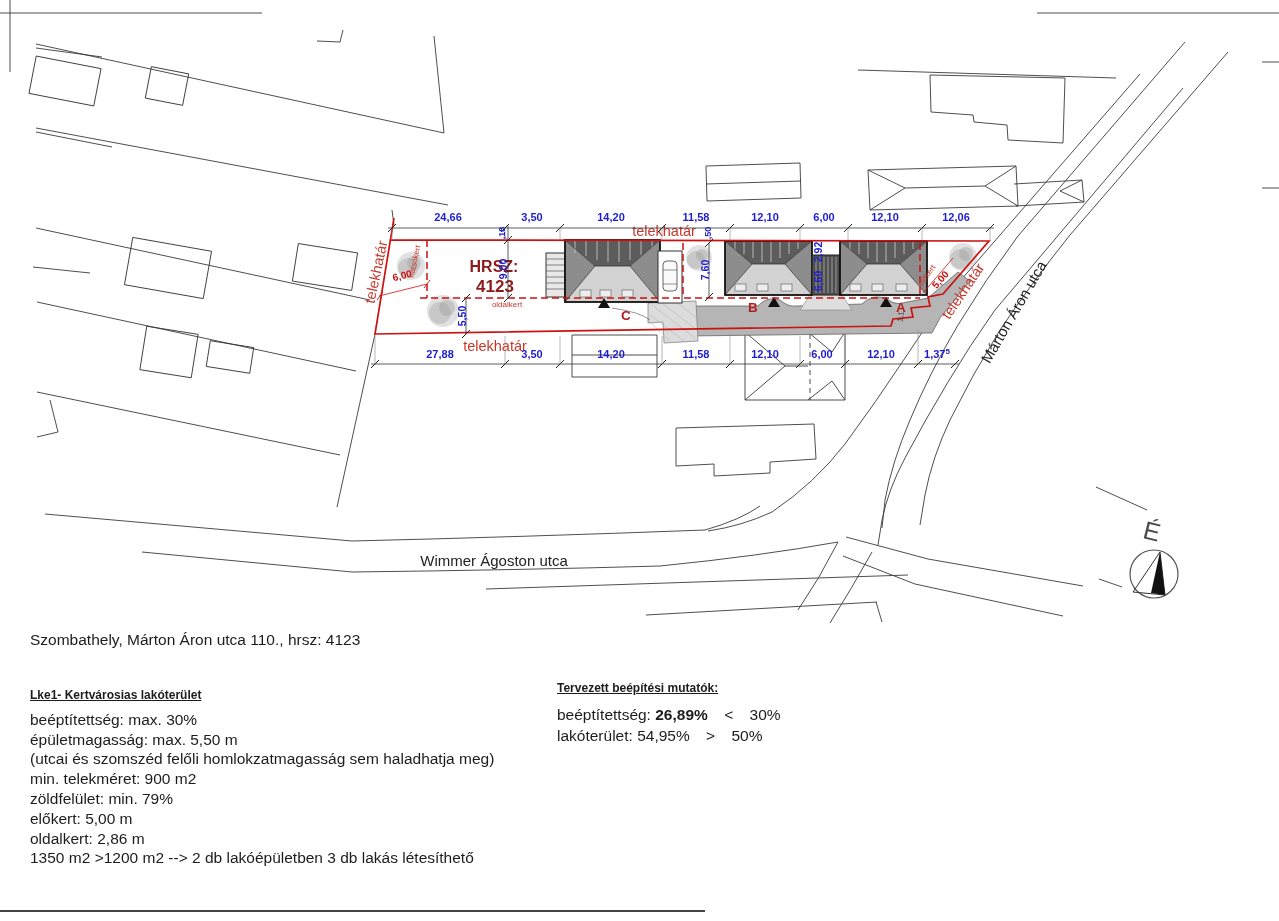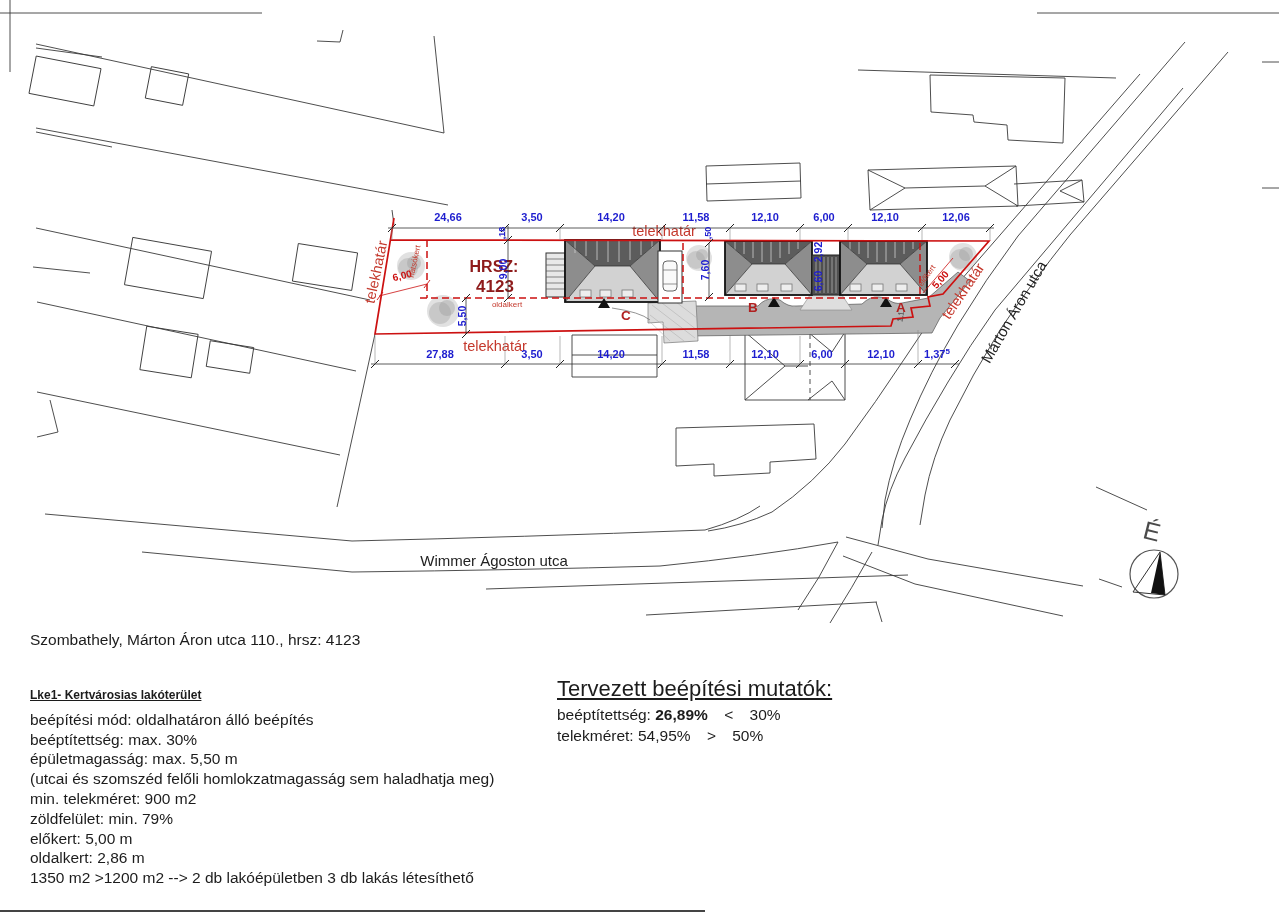--- a/index.html
+++ b/index.html
@@ -20,21 +20,21 @@
   .thin{stroke:#3a3a3a;stroke-width:0.9;fill:none;}
   .bline{stroke:#111;stroke-width:1.8;fill:none;}
   .rdash{stroke:#cc1111;stroke-width:1.5;fill:none;stroke-dasharray:7 4;}
   .rsolid{stroke:#cc1111;stroke-width:1.7;fill:none;}
   .dimline{stroke:#333;stroke-width:0.8;fill:none;}
   .witness{stroke:#888;stroke-width:0.6;fill:none;}
   .info-block{position:absolute;left:30px;top:630px;font-size:15.5px;line-height:20px;text-align:center;}
   .zoning-block{position:absolute;left:30px;top:686px;font-size:15.5px;line-height:19.8px;}
   .zoning-heading{font-weight:bold;text-decoration:underline;font-size:12px;margin-bottom:4px;}
   .ind-block{position:absolute;left:557px;top:678px;font-size:15.5px;line-height:21.5px;}
-  .ind-heading{font-weight:normal;text-decoration:underline;font-size:22px;margin-bottom:4px;}
+  .ind-heading{font-weight:bold;text-decoration:underline;font-size:12px;margin-bottom:4px;}
   .op{display:inline-block;margin:0 12px;}
 </style>
 </head>
 <body>
 
 <div class="page">
 
 <svg width="1279" height="921" viewBox="0 0 1279 921">
 
   <g>
@@ -260,40 +260,39 @@
   </g>
 
 </svg>
 
 <div class="info-block">
   <div>Szombathely, Márton Áron utca 110., hrsz: 4123</div>
 </div>
 
 <div class="zoning-block">
   <div class="zoning-heading">Lke1- Kertvárosias lakóterület</div>
-  <div>beépítési mód: oldalhatáron álló beépítés</div>
   <div>beéptítettség: max. 30%</div>
   <div>épületmagasság: max. 5,50 m</div>
   <div>(utcai és szomszéd felőli homlokzatmagasság sem haladhatja meg)</div>
   <div>min. telekméret: 900 m2</div>
   <div>zöldfelület: min. 79%</div>
   <div>előkert: 5,00 m</div>
   <div>oldalkert: 2,86 m</div>
   <div>1350 m2 &gt;1200 m2 --&gt; 2 db lakóépületben 3 db lakás létesíthető</div>
 </div>
 
 <div class="ind-block">
   <div class="ind-heading">Tervezett beépítési mutatók:</div>
   <div>
     <span>beéptítettség:</span>
     <b>26,89%</b>
     <span class="op">&lt;</span>
     <span>30%</span>
   </div>
   <div>
-    <span>telekméret:</span>
+    <span>lakóterület:</span>
     <span>54,95%</span>
     <span class="op">&gt;</span>
     <span>50%</span>
   </div>
 </div>
 
 </div>
 
 </body></html>

